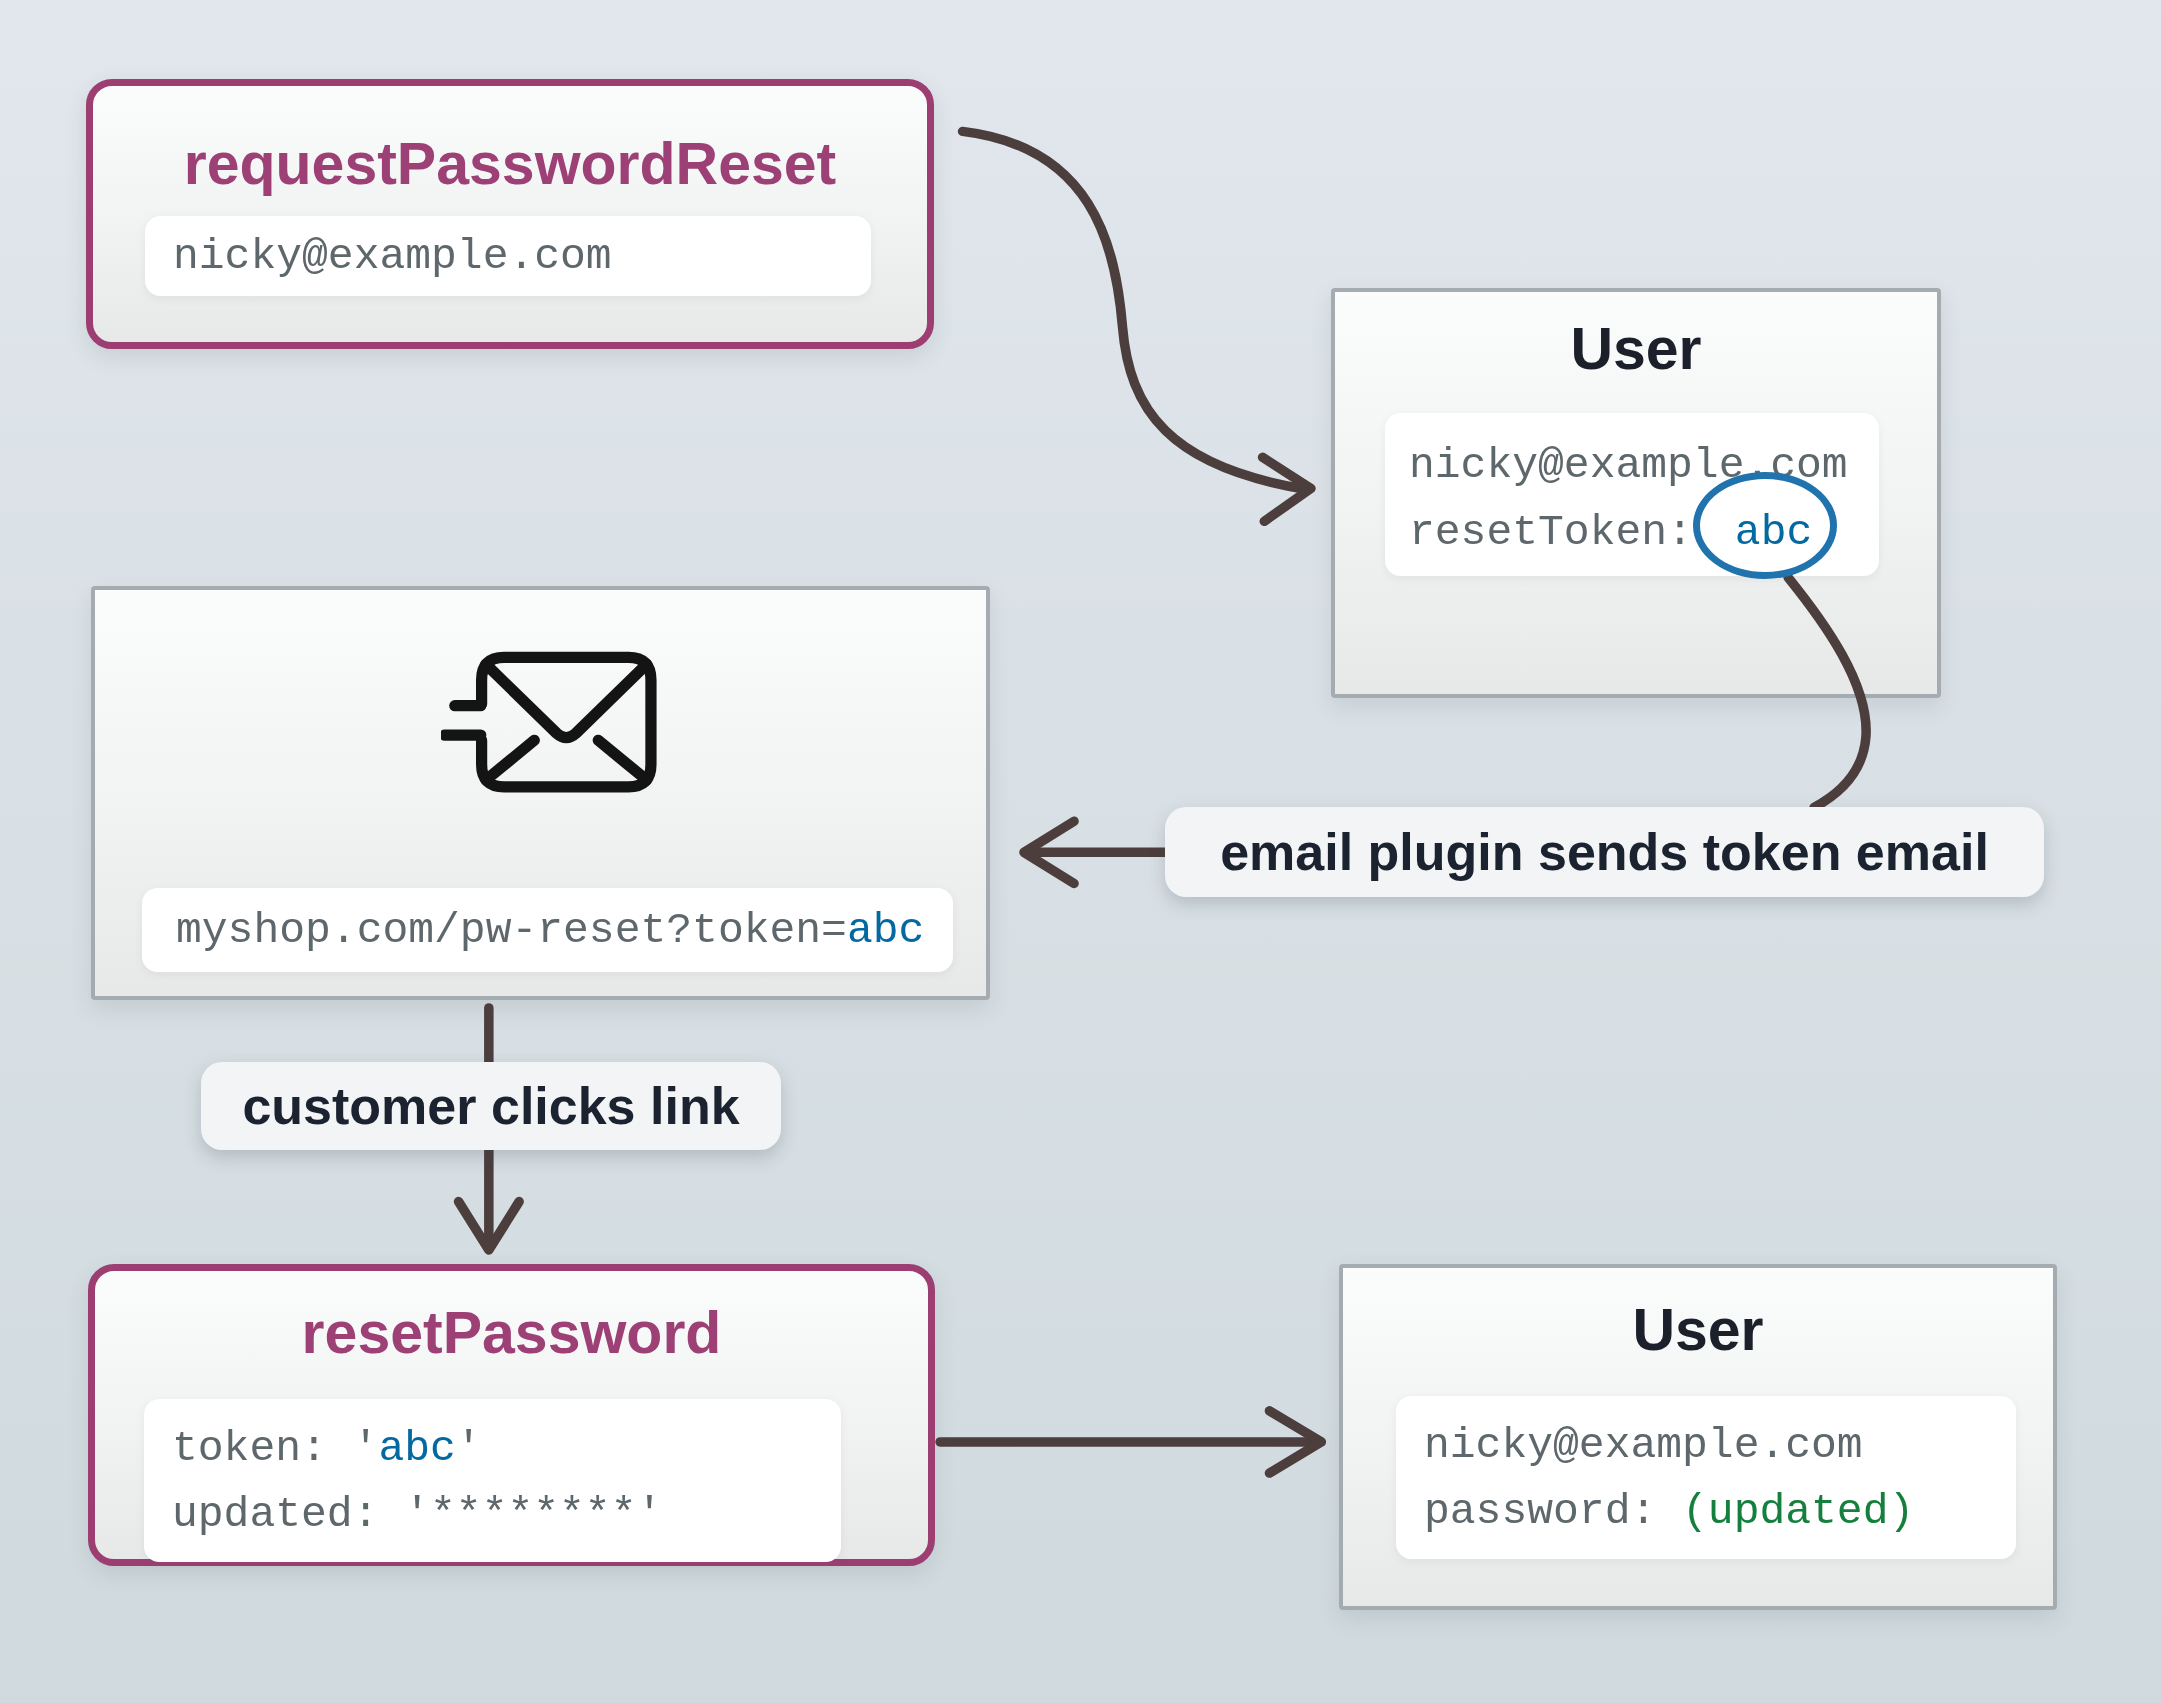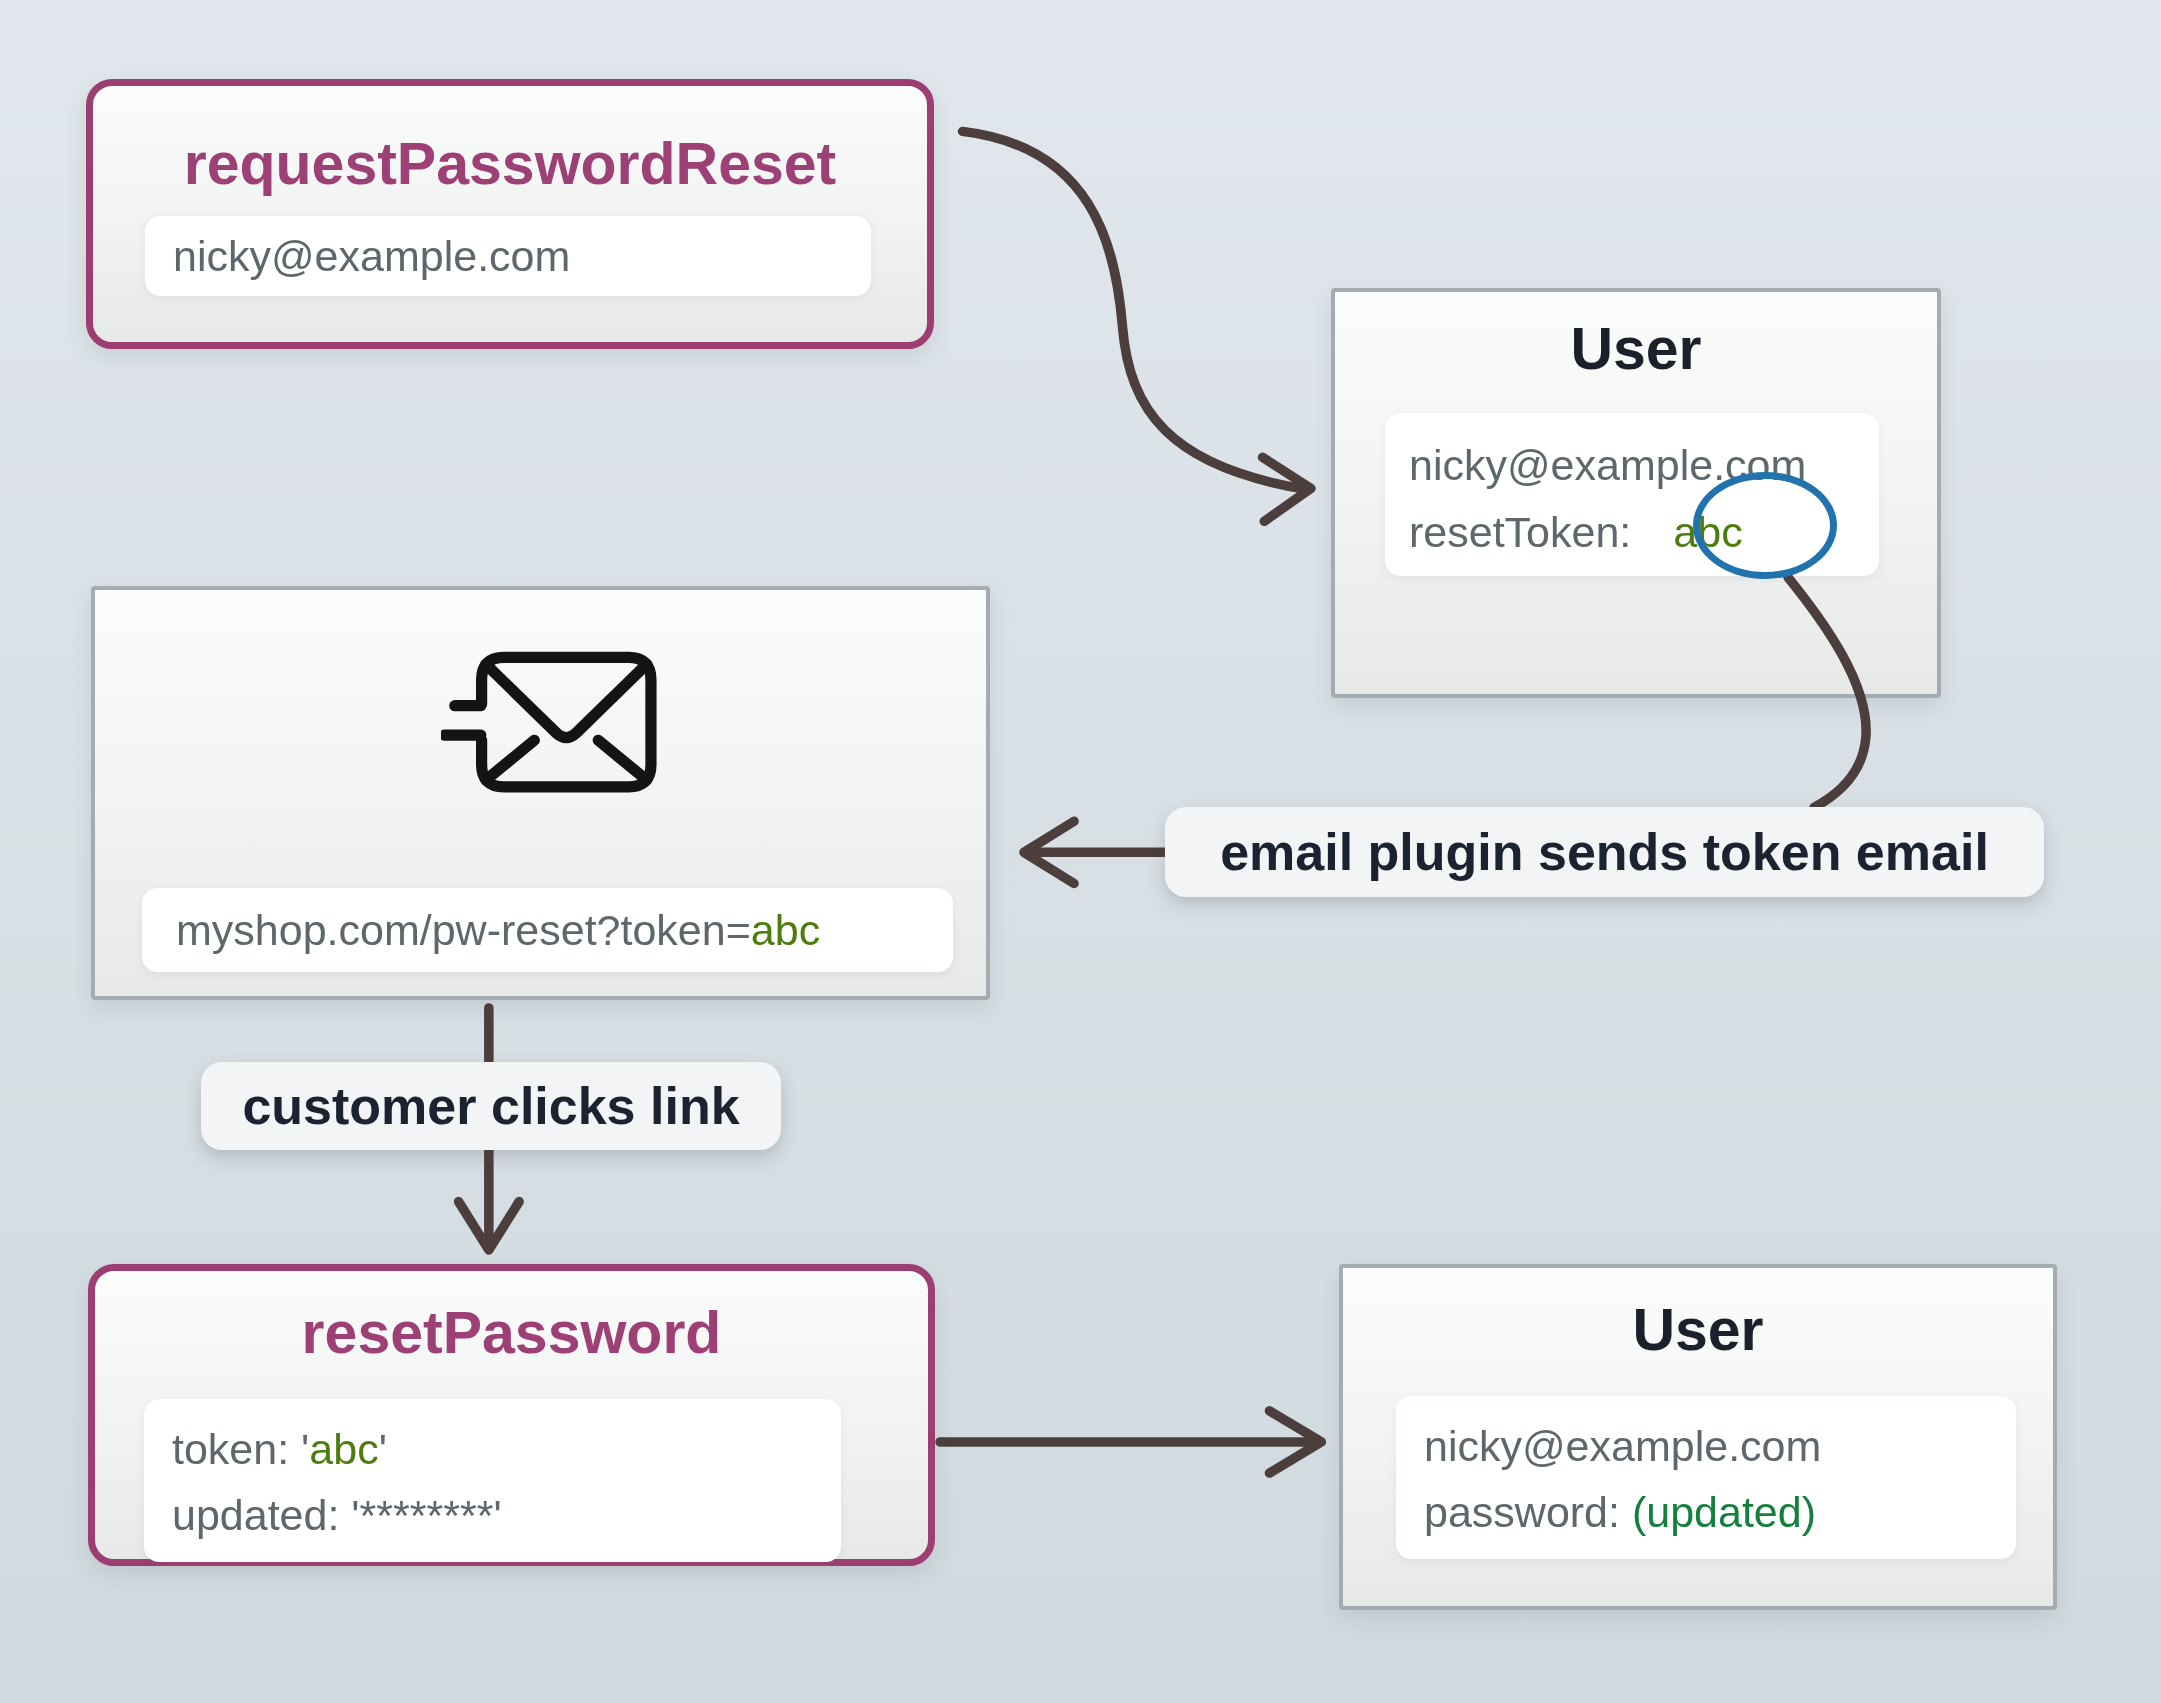--- a/index.html
+++ b/index.html
@@ -22,27 +22,27 @@
   .node.plain{border:4.3px solid #a4acb1;border-radius:4px;}
   .node-title{
     position:absolute;left:0;right:0;text-align:center;
     font-weight:bold;font-size:59px;line-height:69px;letter-spacing:0px;
   }
   .node-title.purple{color:#9c4076;}
   .node-title.dark{color:#1b202b;}
   
   .field{
     position:absolute;background:#ffffff;border-radius:15.6px;
-    font-family:Liberation Sans, sans-serif;font-size:43px;color:#5d676c;
+    font-family:Liberation Mono, monospace;font-size:43px;color:#5d676c;
     box-shadow:0 2.6px 8.6px rgba(90,100,110,0.08);
     white-space:nowrap;overflow:visible;
   }
   .field .ln{display:block;}
   .single{display:flex;align-items:center;}
-  .blue{color:#4d7c0f;}
+  .blue{color:#0369a1;}
   .green{color:#15803d;}
   
   .pill{
     position:absolute;display:flex;align-items:center;justify-content:center;
     background:#f2f4f5;border-radius:21px;
     box-shadow:0 7px 17.3px rgba(55,65,78,0.22);
     font-weight:bold;font-size:52px;color:#1b2330;z-index:40;
     white-space:nowrap;
   }
   

